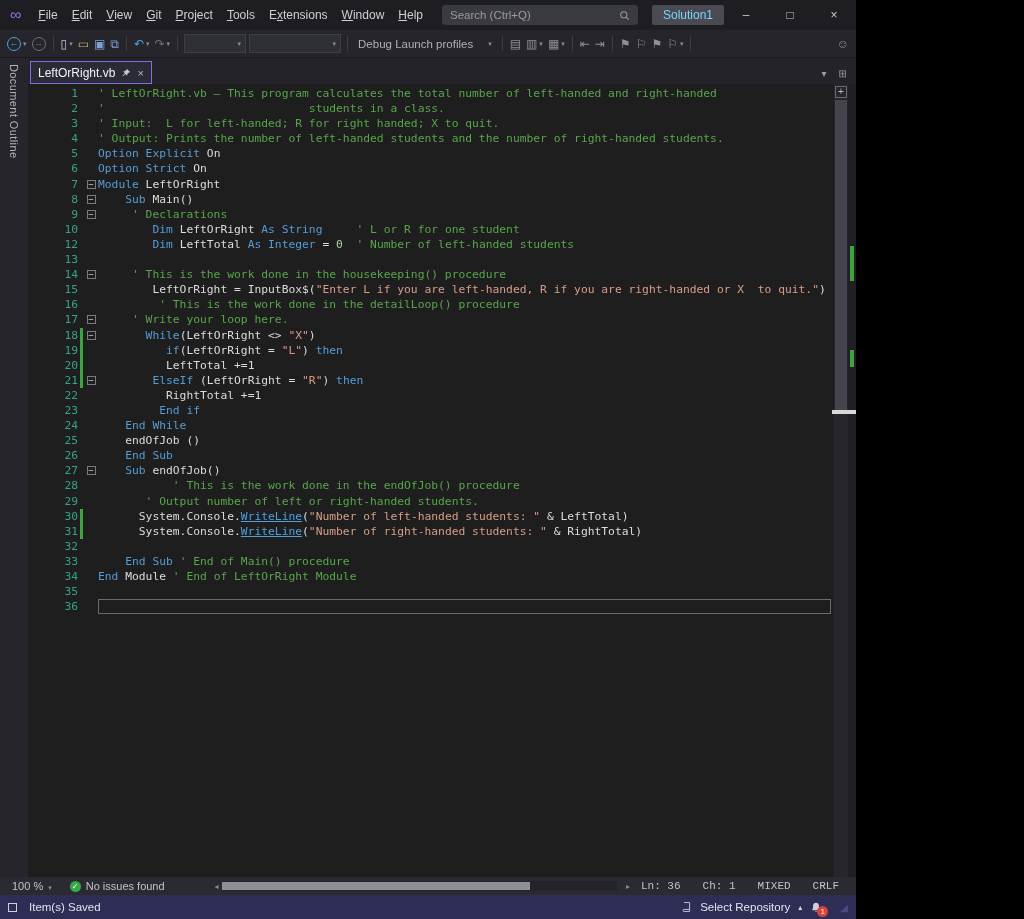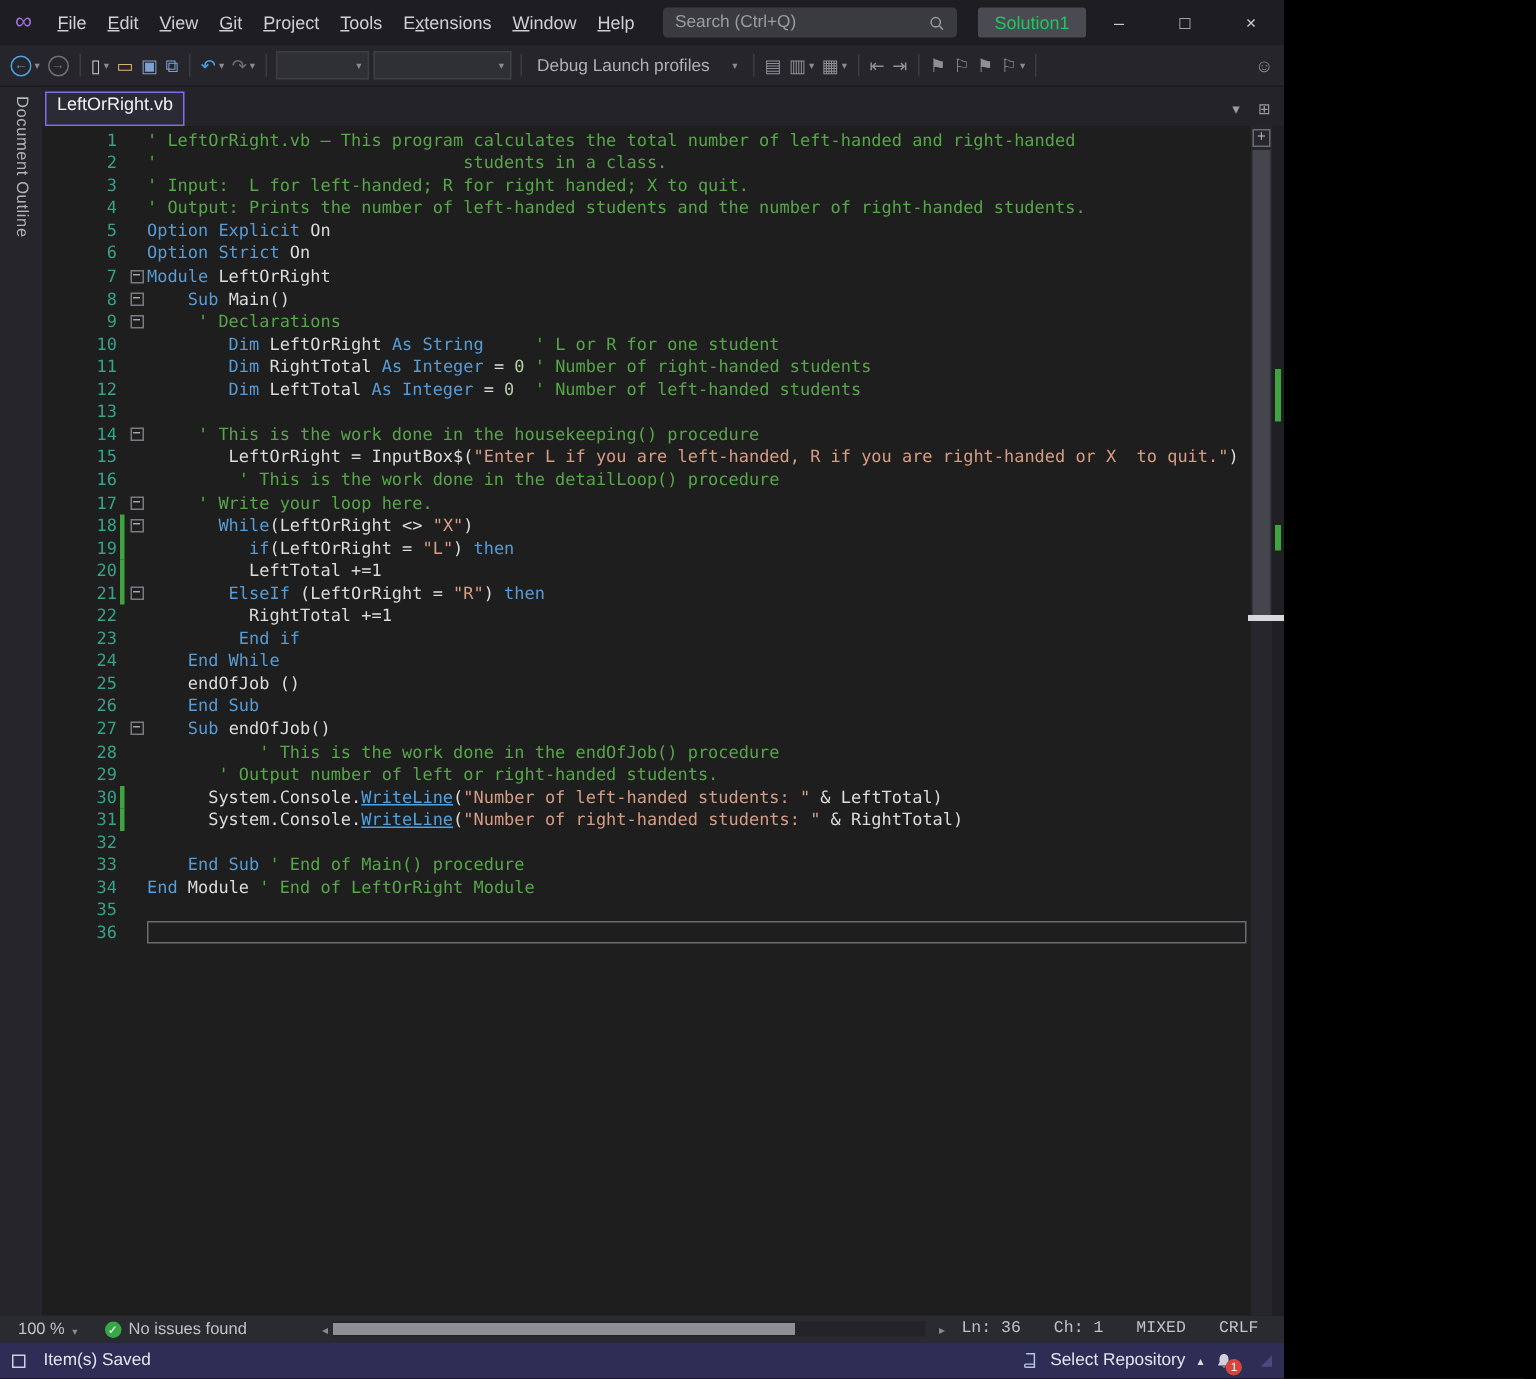--- a/index.html
+++ b/index.html
@@ -16,21 +16,21 @@
   .titlebar { height:30px; background:#1d1d22; display:flex; align-items:center;
               color:#cfcfd4; font-size:12px; flex:0 0 30px; }
   .vs-logo { width:32px; text-align:center; color:#a06de0; font-size:16px; }
   .menubar { display:flex; }
   .menu-item { padding:0 7px; line-height:30px; cursor:default; }
   .menu-item u { text-decoration:underline; }
   .search-box { width:200px; height:20px; background:#3a3a41; border-radius:3px;
                 margin-left:12px; display:flex; align-items:center;
                 justify-content:space-between; padding:0 8px; color:#9b9ba2; font-size:11.5px; }
   .solution-btn { margin-left:14px; background:#4a4a52; padding:3px 11px;
-                  border-radius:2px; color:#22c55e; }
+                  border-radius:2px; color:#7dd3fc; }
   .win-controls { margin-left:auto; display:flex; }
   .win-btn { width:44px; height:30px; display:flex; align-items:center;
              justify-content:center; color:#c8c8cc; font-size:12px; }
 
   
   .toolbar { height:28px; background:#25252b; flex:0 0 28px; display:flex;
              align-items:center; border-bottom:1px solid #1a1a1e; }
   .tb-items { display:flex; align-items:center; width:100%; padding:0 6px; }
   .tb-group { display:flex; align-items:center; gap:3px; }
   .tb-last { margin-left:auto; }
@@ -49,21 +49,21 @@
   .main { flex:1 1 auto; display:flex; min-height:0; }
   .sidestrip { width:28px; background:#25252b; display:flex; justify-content:center;
                align-items:flex-start; flex:0 0 28px; }
   .sidestrip-label { writing-mode:vertical-rl; font-size:11px; color:#b4b4bc;
                      margin-top:6px; letter-spacing:.4px; }
   .right-col { flex:1; display:flex; flex-direction:column; min-width:0; position:relative; }
 
   .tabstrip { height:26px; background:#232329; display:flex; align-items:flex-end; flex:0 0 26px; }
   .tab { height:23px; display:flex; align-items:center; gap:6px; background:#2b2b35;
          border:1px solid var(--accent); color:#f2f2f5; font-size:12px;
-         padding:0 7px; margin-left:2px;flex-direction:column; }
+         padding:0 7px; margin-left:2px; }
   .tab-close { color:#b8b8c0; font-size:11px; }
   .tabstrip-right { margin-left:auto; display:flex; align-items:center; gap:12px;
                     color:#9a9aa2; padding:0 9px 5px 0; font-size:10px; }
 
   .editor-row { flex:1; display:flex; min-height:0; background:#1e1e1e; position:relative; }
   .code-area { flex:1; overflow:hidden; padding-top:2px;
                font-family:"DejaVu Sans Mono", monospace; font-size:11.3px; line-height:15.1px; }
   .cl { display:flex; height:15.1px; white-space:pre; }
   .ln { flex:0 0 50px; text-align:right; color:var(--lineno); }
   .chg { flex:0 0 6px; position:relative; }
@@ -277,21 +277,20 @@
             <div class="cl"><span class="ln">1</span><span class="chg"></span><span class="fold"></span><span class="code"><span class="c">' LeftOrRight.vb – This program calculates the total number of left-handed and right-handed</span></span></div>
             <div class="cl"><span class="ln">2</span><span class="chg"></span><span class="fold"></span><span class="code"><span class="c">'                              students in a class.</span></span></div>
             <div class="cl"><span class="ln">3</span><span class="chg"></span><span class="fold"></span><span class="code"><span class="c">' Input:  L for left-handed; R for right handed; X to quit.</span></span></div>
             <div class="cl"><span class="ln">4</span><span class="chg"></span><span class="fold"></span><span class="code"><span class="c">' Output: Prints the number of left-handed students and the number of right-handed students.</span></span></div>
             <div class="cl"><span class="ln">5</span><span class="chg"></span><span class="fold"></span><span class="code"><span class="k">Option Explicit </span><span class="p">On</span></span></div>
             <div class="cl"><span class="ln">6</span><span class="chg"></span><span class="fold"></span><span class="code"><span class="k">Option Strict </span><span class="p">On</span></span></div>
             <div class="cl"><span class="ln">7</span><span class="chg"></span><span class="fold"><span class="fbox">−</span></span><span class="code"><span class="k">Module </span><span class="p">LeftOrRight</span></span></div>
             <div class="cl"><span class="ln">8</span><span class="chg"></span><span class="fold"><span class="fbox">−</span></span><span class="code"><span class="k">    Sub </span><span class="p">Main()</span></span></div>
             <div class="cl"><span class="ln">9</span><span class="chg"></span><span class="fold"><span class="fbox">−</span></span><span class="code"><span class="c">     ' Declarations</span></span></div>
             <div class="cl"><span class="ln">10</span><span class="chg"></span><span class="fold"></span><span class="code"><span class="k">        Dim </span><span class="p">LeftOrRight </span><span class="k">As String</span><span class="p">     </span><span class="c">' L or R for one student</span></span></div>
-            <div class="cl"><span class="ln">11</span><span class="chg"></span><span class="fold"></span><span class="code"><span class="k">        Dim </span><span class="p">RightTotal </span><span class="k">As Integer</span><span class="p"> = </span><span class="n">0</span><span class="p"> </span><span class="c">' Number of right-handed students</span></span></div>
             <div class="cl"><span class="ln">12</span><span class="chg"></span><span class="fold"></span><span class="code"><span class="k">        Dim </span><span class="p">LeftTotal </span><span class="k">As Integer</span><span class="p"> = </span><span class="n">0</span><span class="p">  </span><span class="c">' Number of left-handed students</span></span></div>
             <div class="cl"><span class="ln">13</span><span class="chg"></span><span class="fold"></span><span class="code"></span></div>
             <div class="cl"><span class="ln">14</span><span class="chg"></span><span class="fold"><span class="fbox">−</span></span><span class="code"><span class="c">     ' This is the work done in the housekeeping() procedure</span></span></div>
             <div class="cl"><span class="ln">15</span><span class="chg"></span><span class="fold"></span><span class="code"><span class="p">        LeftOrRight = InputBox$(</span><span class="s">"Enter L if you are left-handed, R if you are right-handed or X  to quit."</span><span class="p">)</span></span></div>
             <div class="cl"><span class="ln">16</span><span class="chg"></span><span class="fold"></span><span class="code"><span class="c">         ' This is the work done in the detailLoop() procedure</span></span></div>
             <div class="cl"><span class="ln">17</span><span class="chg"></span><span class="fold"><span class="fbox">−</span></span><span class="code"><span class="c">     ' Write your loop here.</span></span></div>
             <div class="cl"><span class="ln">18</span><span class="chg on"></span><span class="fold"><span class="fbox">−</span></span><span class="code"><span class="k">       While</span><span class="p">(LeftOrRight &lt;&gt; </span><span class="s">"X"</span><span class="p">)</span></span></div>
             <div class="cl"><span class="ln">19</span><span class="chg on"></span><span class="fold"></span><span class="code"><span class="k">          if</span><span class="p">(LeftOrRight = </span><span class="s">"L"</span><span class="p">) </span><span class="k">then</span></span></div>
             <div class="cl"><span class="ln">20</span><span class="chg on"></span><span class="fold"></span><span class="code"><span class="p">          LeftTotal +=1</span></span></div>
             <div class="cl"><span class="ln">21</span><span class="chg on"></span><span class="fold"><span class="fbox">−</span></span><span class="code"><span class="k">        ElseIf </span><span class="p">(LeftOrRight = </span><span class="s">"R"</span><span class="p">) </span><span class="k">then</span></span></div>

